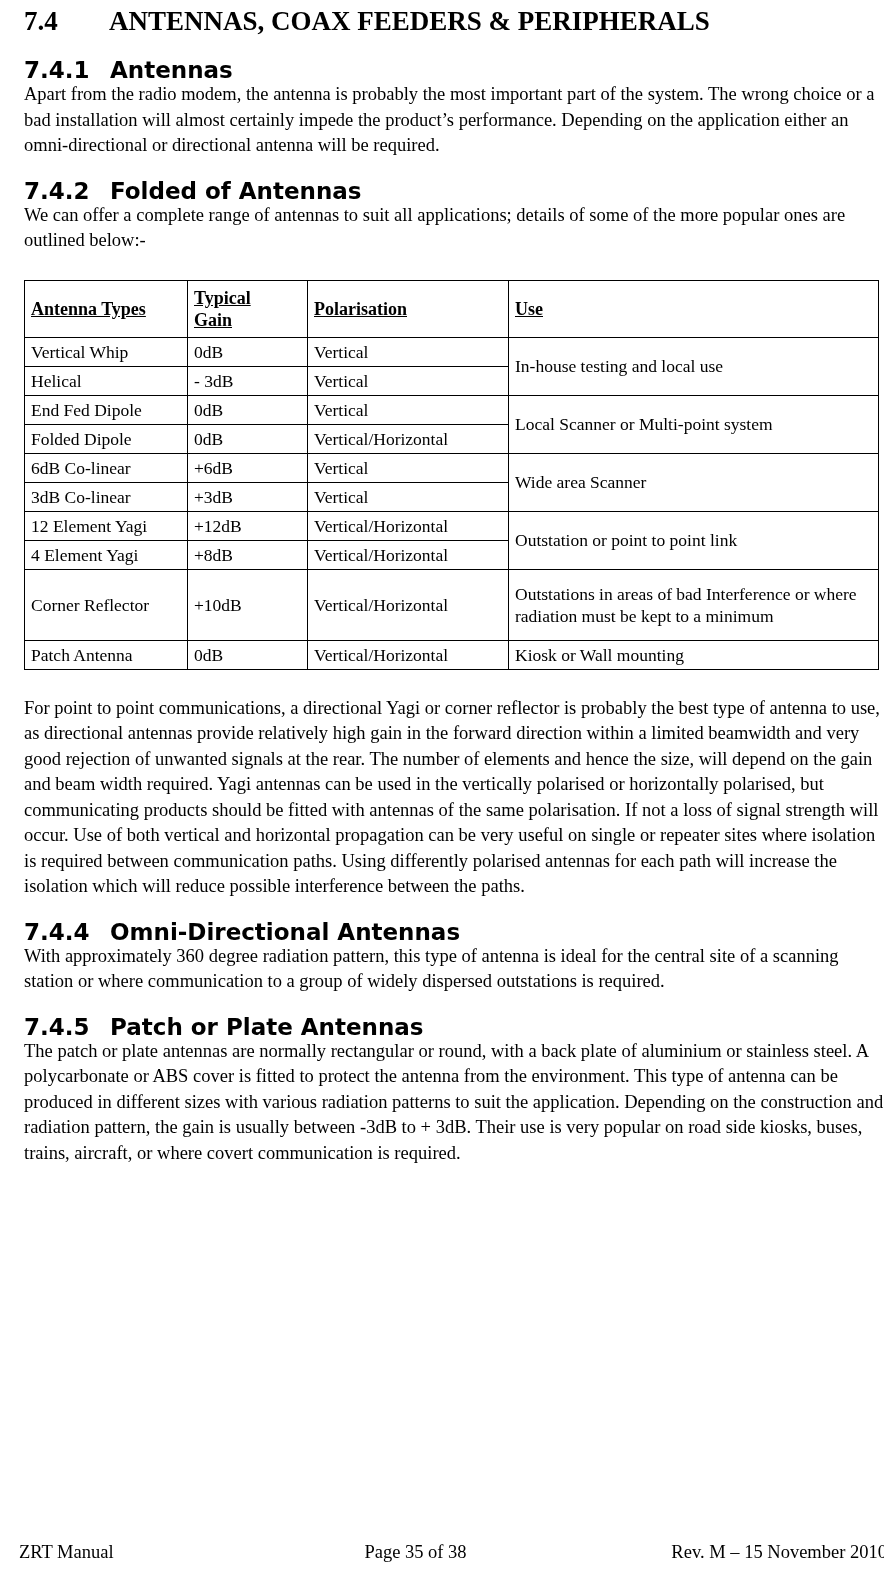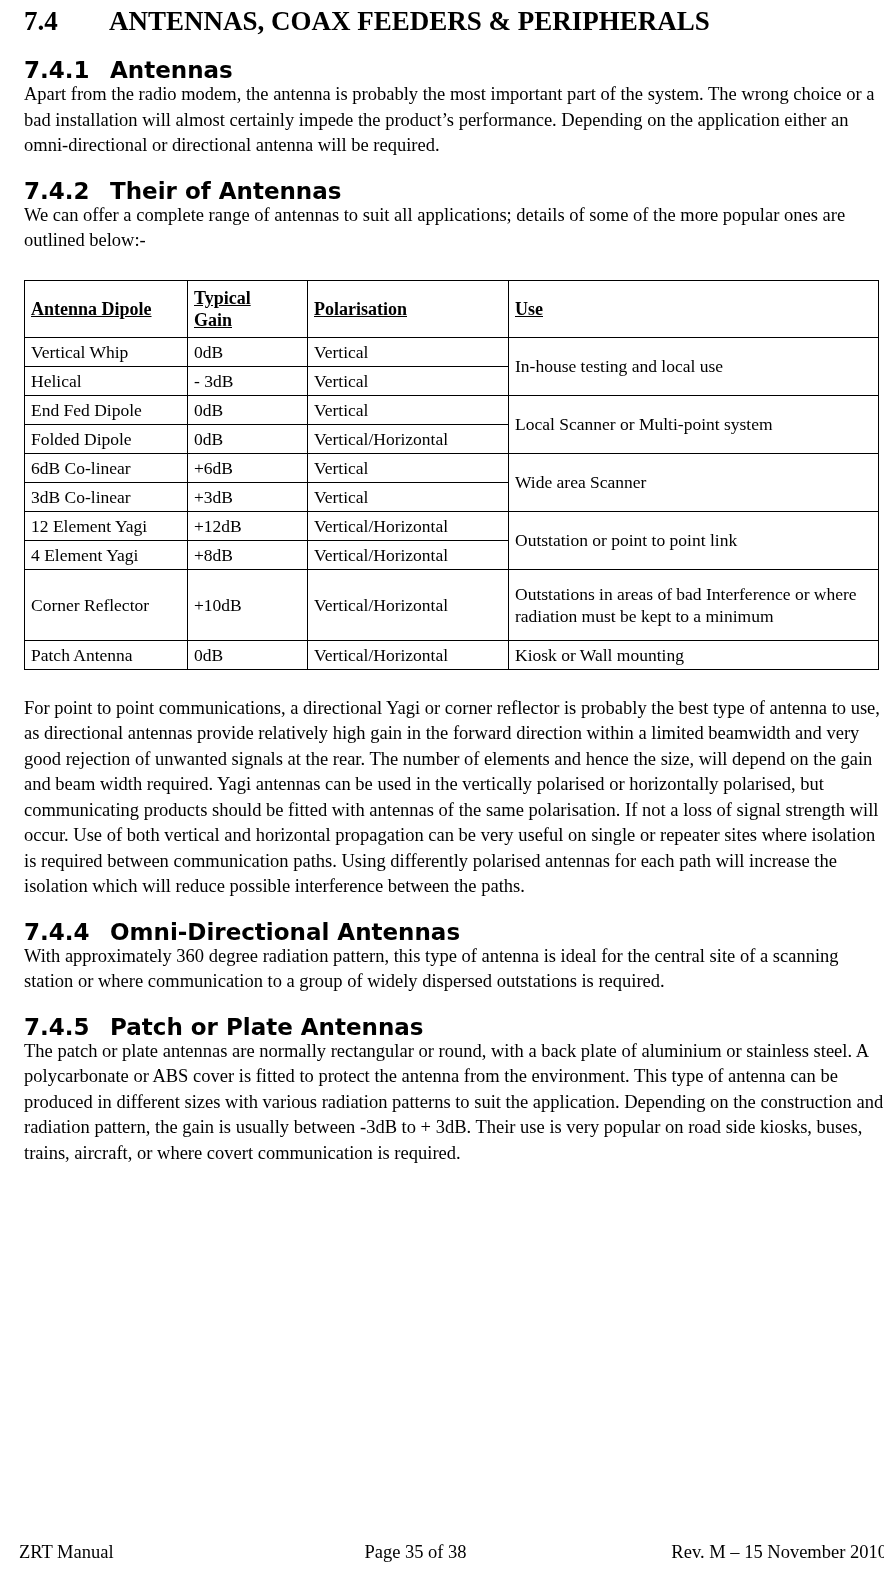--- a/index.html
+++ b/index.html
@@ -136,35 +136,35 @@
 
     <h1 class="sec-title"><span class="num">7.4</span><span>ANTENNAS, COAX FEEDERS &amp; PERIPHERALS</span></h1>
 
     <div class="gap-md"></div>
 
     <h2 class="sub-title"><span class="num">7.4.1</span><span>Antennas</span></h2>
     <p class="body-text">Apart from the radio modem, the antenna is probably the most important part of the system. The wrong choice or a bad installation will almost certainly impede the product’s performance. Depending on the application either an omni-directional or directional antenna will be required.</p>
 
     <div class="gap-md"></div>
 
-    <h2 class="sub-title"><span class="num">7.4.2</span><span>Their of Antennas</span></h2>
+    <h2 class="sub-title"><span class="num">7.4.2</span><span>Folded of Antennas</span></h2>
     <p class="body-text">We can offer a complete range of antennas to suit all applications; details of some of the more popular ones are outlined below:-</p>
 
     <div class="gap-lg"></div>
 
     <table class="antenna-table">
       <colgroup>
         <col class="col-type">
           <col class="col-gain">
           <col class="col-pol">
           <col class="col-use">
       </colgroup>
       <thead>
         <tr>
-          <th class="h-type"><span class="u">Antenna Dipole</span></th>
+          <th class="h-type"><span class="u">Antenna Types</span></th>
           <th class="h-gain"><span class="u">Typical</span><br><span class="u">Gain</span></th>
           <th class="h-pol"><span class="u">Polarisation</span></th>
           <th class="h-use"><span class="u">Use</span></th>
         </tr>
       </thead>
       <tbody>
         <tr>
           <td class="c-type">Vertical Whip</td>
           <td class="c-gain">0dB</td>
           <td class="c-pol">Vertical</td>

